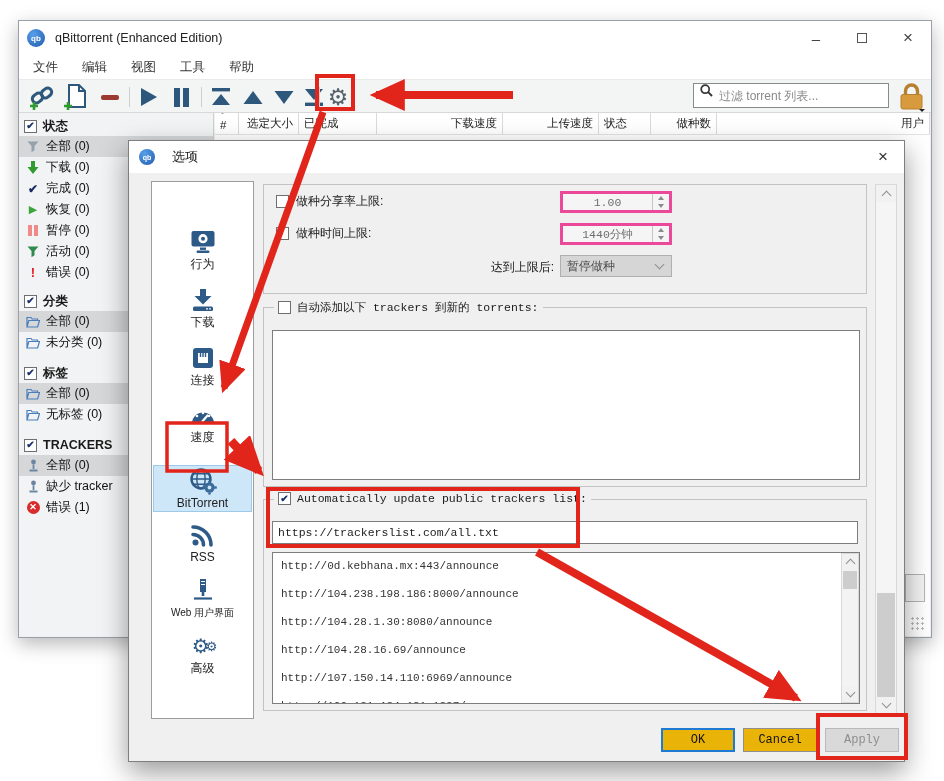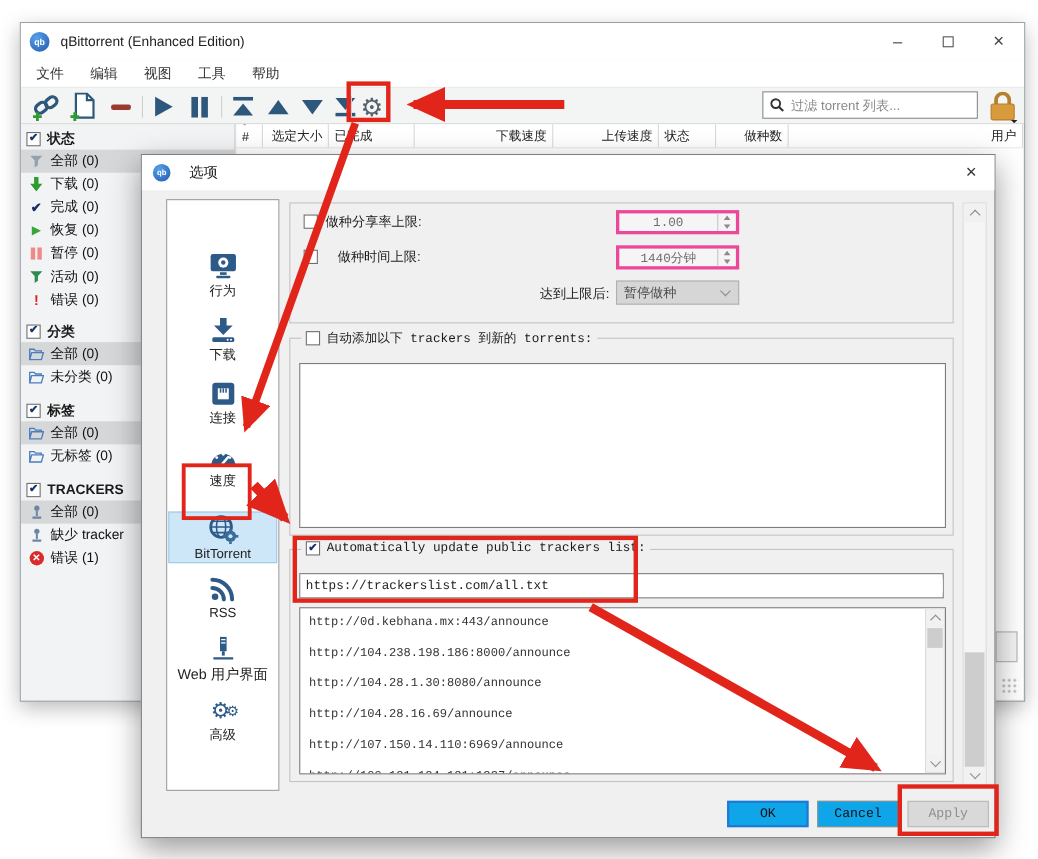--- a/index.html
+++ b/index.html
@@ -13,21 +13,21 @@
   .logo{width:18px;height:18px;border-radius:50%;background:radial-gradient(circle at 35% 30%,#58a0ea,#1f5aad);color:#fff;font-size:8px;font-weight:bold;display:flex;align-items:center;justify-content:center;flex:none}
   .wtitle{margin-left:10px;font-size:12.5px;color:#222}
   .wbtns{margin-left:auto;display:flex;height:100%}
   .wbtn{width:46px;height:100%;display:flex;align-items:center;justify-content:center;color:#444;font-size:15px}
   .maxbox{width:10px;height:10px;border:1px solid #555}
   .menubar{position:absolute;left:0;top:34px;right:0;height:24px;background:#fff;display:flex;align-items:center;gap:24px;padding-left:14px;font-size:12.5px;color:#333}
   .menubar>span{cursor:default}
   .toolbar{position:absolute;left:0;top:58px;right:0;height:34px;background:#f3f4f4;border-top:1px solid #eaeaea;border-bottom:1px solid #d8d8d8}
   .tbi{position:absolute;top:4px;height:26px;display:flex;align-items:center;justify-content:center}
   .tsep{position:absolute;top:7px;width:1px;height:20px;background:#cfcfcf}
-  .searchbox{position:absolute;left:674px;top:3px;width:196px;height:25px;background:#fff;border:1px solid #8a8a8a;display:flex;align-items:center;gap:6px;padding:0 6px}
+  .searchbox{position:absolute;left:674px;top:3px;width:196px;height:25px;background:#fff;border:1px solid #8a8a8a;display:flex;gap:6px;padding:0 6px}
   .searchbox input{border:none;outline:none;flex:1;font-size:12px;font-family:"Liberation Sans",sans-serif;color:#444;background:transparent}
   .searchbox input::placeholder{color:#8a8a8a}
 
   
   .side{position:absolute;left:0;top:92px;width:195px;bottom:1px;background:#f2f3f4;border-right:1px solid #cfcfcf;overflow:hidden}
   .fhead{display:flex;align-items:center;gap:6px;height:20px;padding-left:5px;font-weight:bold;font-size:12.5px}
   .fitem{display:flex;align-items:center;gap:6px;height:21px;padding-left:7px;font-size:12.5px;color:#111}
   .fitem.sel{background:#d5d7d9}
   .fic{width:14px;height:14px;flex:none;display:flex;align-items:center;justify-content:center}
   .cb{width:13px;height:13px;background:#fff;border:1px solid #6f6f6f;flex:none;display:flex;align-items:center;justify-content:center;font-size:10px;font-weight:bold;color:#17316e;line-height:1}
@@ -64,21 +64,21 @@
   .chev{width:7px;height:7px;border-right:1.6px solid #8f8f8f;border-bottom:1.6px solid #8f8f8f;display:inline-block}
   .chev.down{transform:rotate(45deg)}
   .chev.up{transform:rotate(-135deg)}
   .whitebox{position:absolute;background:#fff;border:1px solid #7d7d7d}
   .urlinput{position:absolute;background:#fff;border:1px solid #7d7d7d;display:flex;align-items:center;padding-left:5px}
   .urlinput input{border:none;outline:none;width:100%;font-size:11.5px;color:#222;font-family:"Liberation Mono","DejaVu Sans Mono",monospace}
   .trow{height:28px;padding:7px 0 0 8px;font-size:11px;color:#333;white-space:nowrap}
   .sb{position:absolute;background:#f3f3f3;border:1px solid #d9d9d9}
   .sbbtn{position:absolute;left:0;right:0;height:16px;background:#f1f1f1;display:flex;align-items:center;justify-content:center}
   .sbthumb{position:absolute;left:1px;right:1px;background:#cdcdcd}
-  .btn{position:absolute;width:74px;height:24px;display:flex;align-items:center;justify-content:center;font-size:12px;background:#0ea5e9;border:1px solid #8f8f8f;color:#111}
+  .btn{position:absolute;width:74px;height:24px;display:flex;align-items:center;justify-content:center;font-size:12px;background:#eab308;border:1px solid #8f8f8f;color:#111}
   .btn.default{border:2px solid #1f7ad4}
   .btn.disabled{background:#d9d9d9;border:1px solid #b9b9b9;color:#8f8f8f}
 
   
   .ann{position:absolute;left:0;top:0;width:944px;height:781px;pointer-events:none;z-index:60}
   .dlgz{z-index:20}
 </style>
 </head>
 <body>
 
@@ -428,21 +428,21 @@
     </div>
     <div class="navit" style="top:394px">
       <div class="nic">
         <svg width="24" height="24" viewBox="0 0 24 24">
             <rect x="9" y="1" width="6" height="13" fill="#2d5a87"></rect>
             <rect x="10.7" y="14" width="2.6" height="4" fill="#2d5a87"></rect>
             <path d="M3 20.5 h18" stroke="#2d5a87" stroke-width="2.2"></path>
             <path d="M10 3.5 h4 M10 6.5 h4" stroke="#fff" stroke-width="1.2"></path>
           </svg>
       </div>
-      <div class="nlb" style="font-size:13px">Web 用户界面</div>
+      <div class="nlb" style="font-size:10px">Web 用户界面</div>
     </div>
     <div class="navit" style="top:450px">
       <div class="nic" style="color:#2d5a87;font-size:20px;letter-spacing:-4px">
         <span>⚙</span>
           <span style="font-size:13px;vertical-align:6px">⚙</span>
       </div>
       <div class="nlb">高级</div>
     </div>
   </div>
 
@@ -455,21 +455,21 @@
       <div class="spinval mono">1.00</div>
       <div class="spinbtns">
           <div>
             <span class="tri-up"></span>
           </div>
           <div>
             <span class="tri-dn"></span>
           </div>
         </div>
     </div>
-    <div style="position:absolute;left:12px;top:40px;display:flex;align-items:center;gap:18px">
+    <div style="position:absolute;left:12px;top:40px;display:flex;align-items:center;gap:7px">
       <span class="cb"></span>
       <span class="lbl">做种时间上限:</span>
     </div>
     <div class="spin" style="left:296px;top:38px">
       <div class="spinval mono">1440分钟</div>
       <div class="spinbtns">
           <div>
             <span class="tri-up"></span>
           </div>
           <div>

